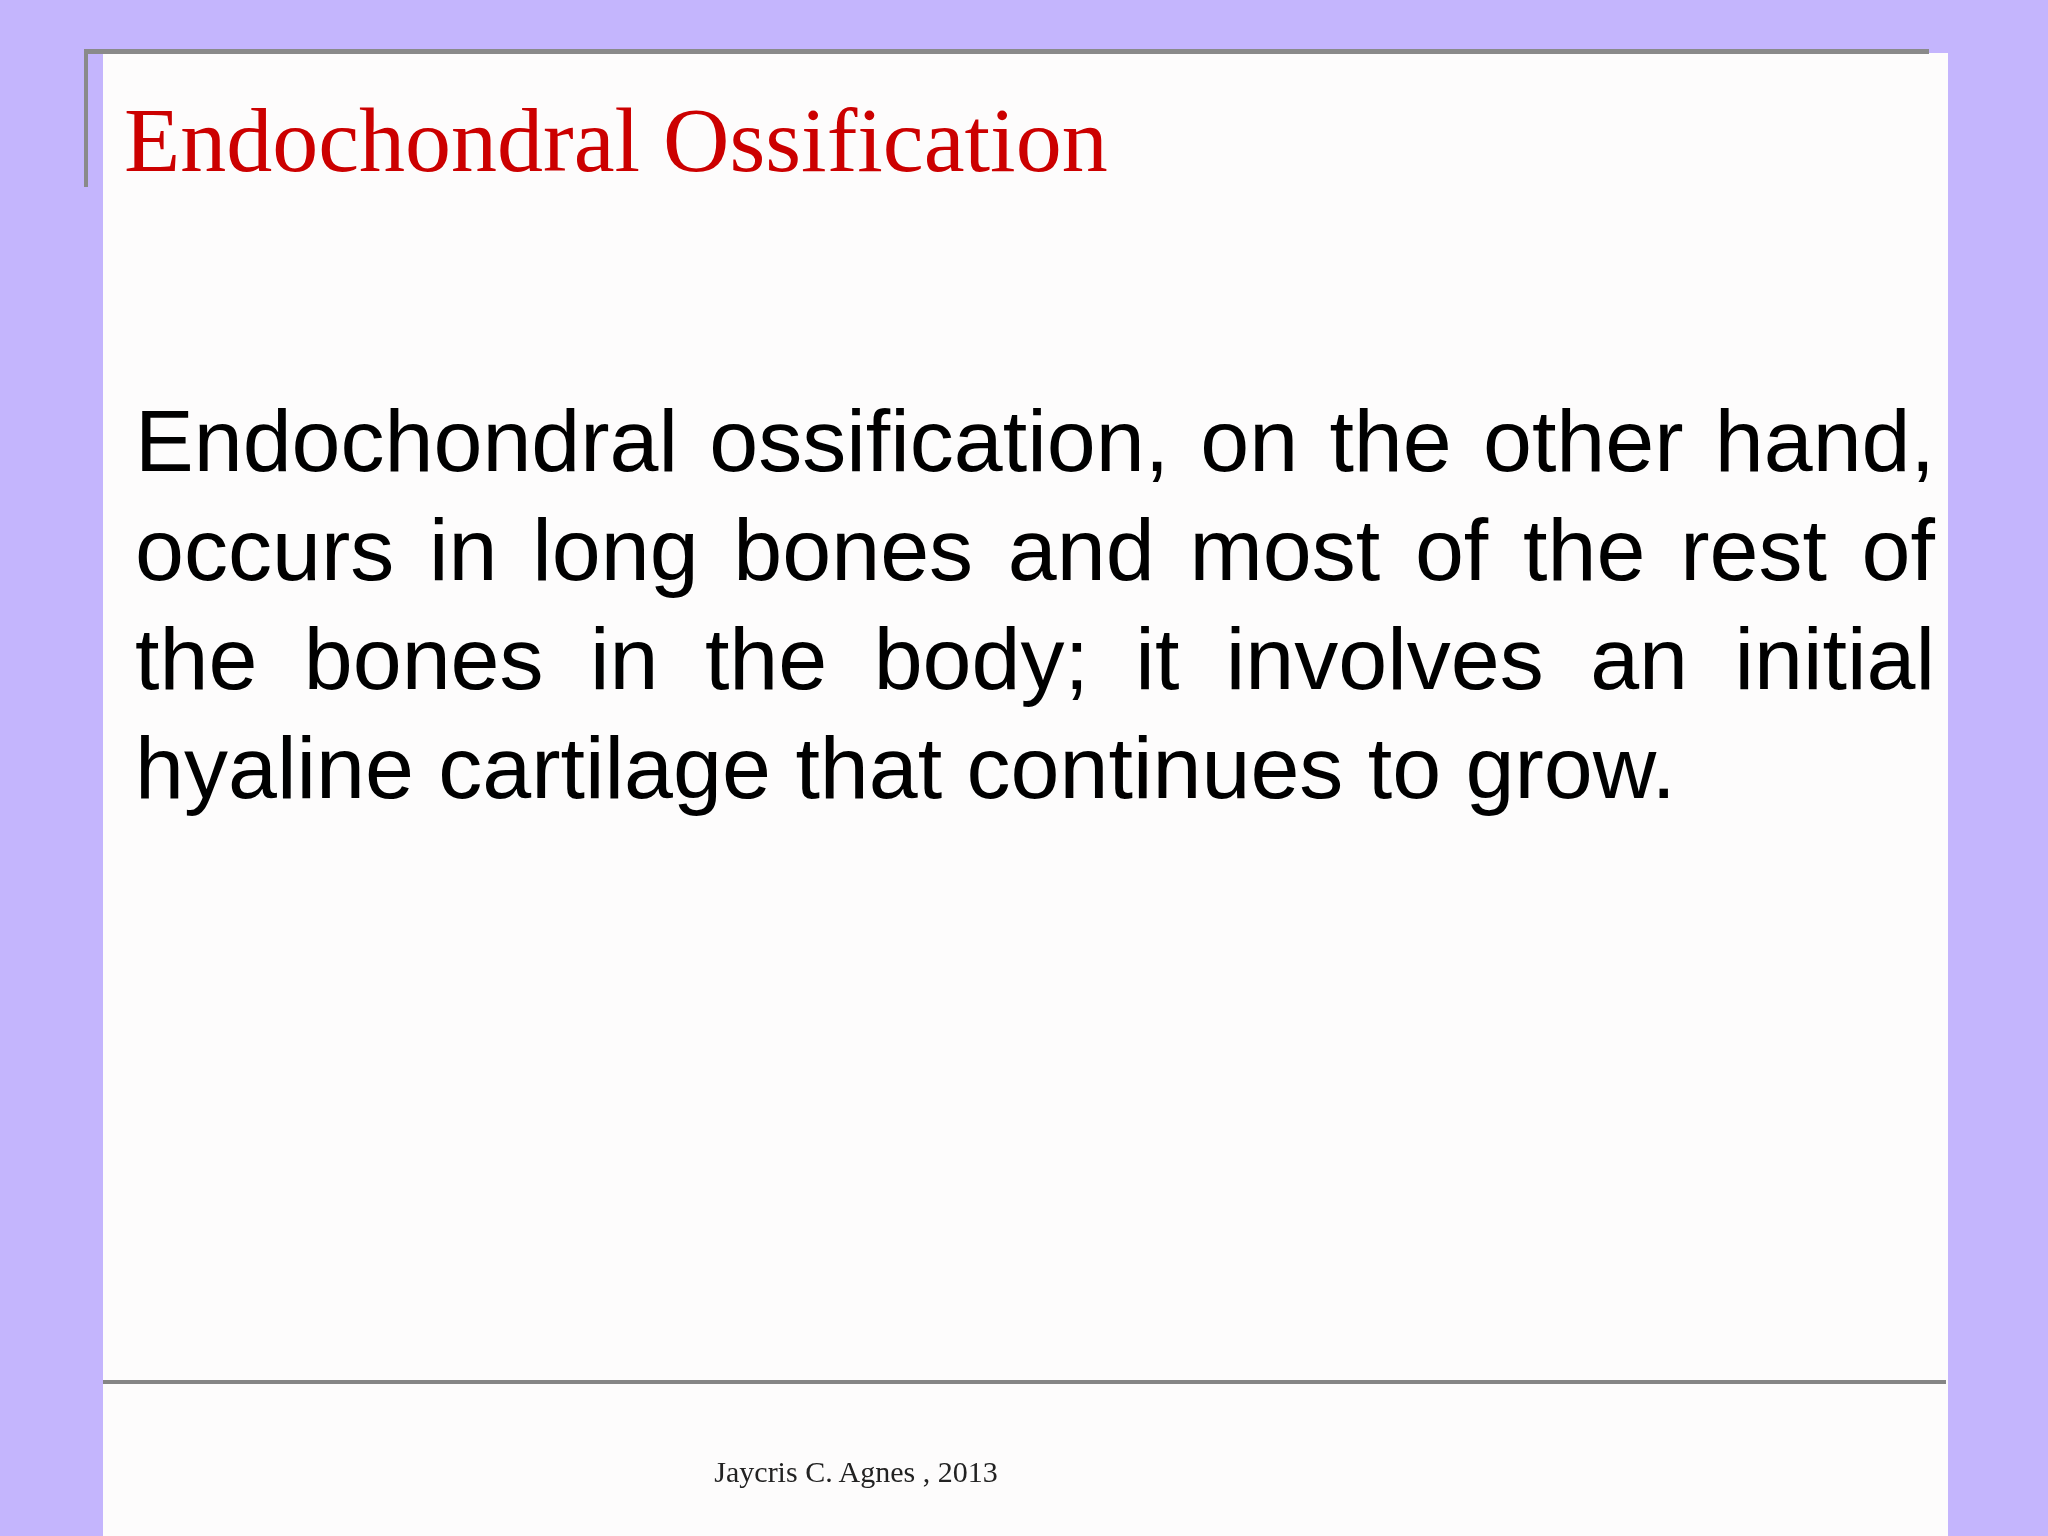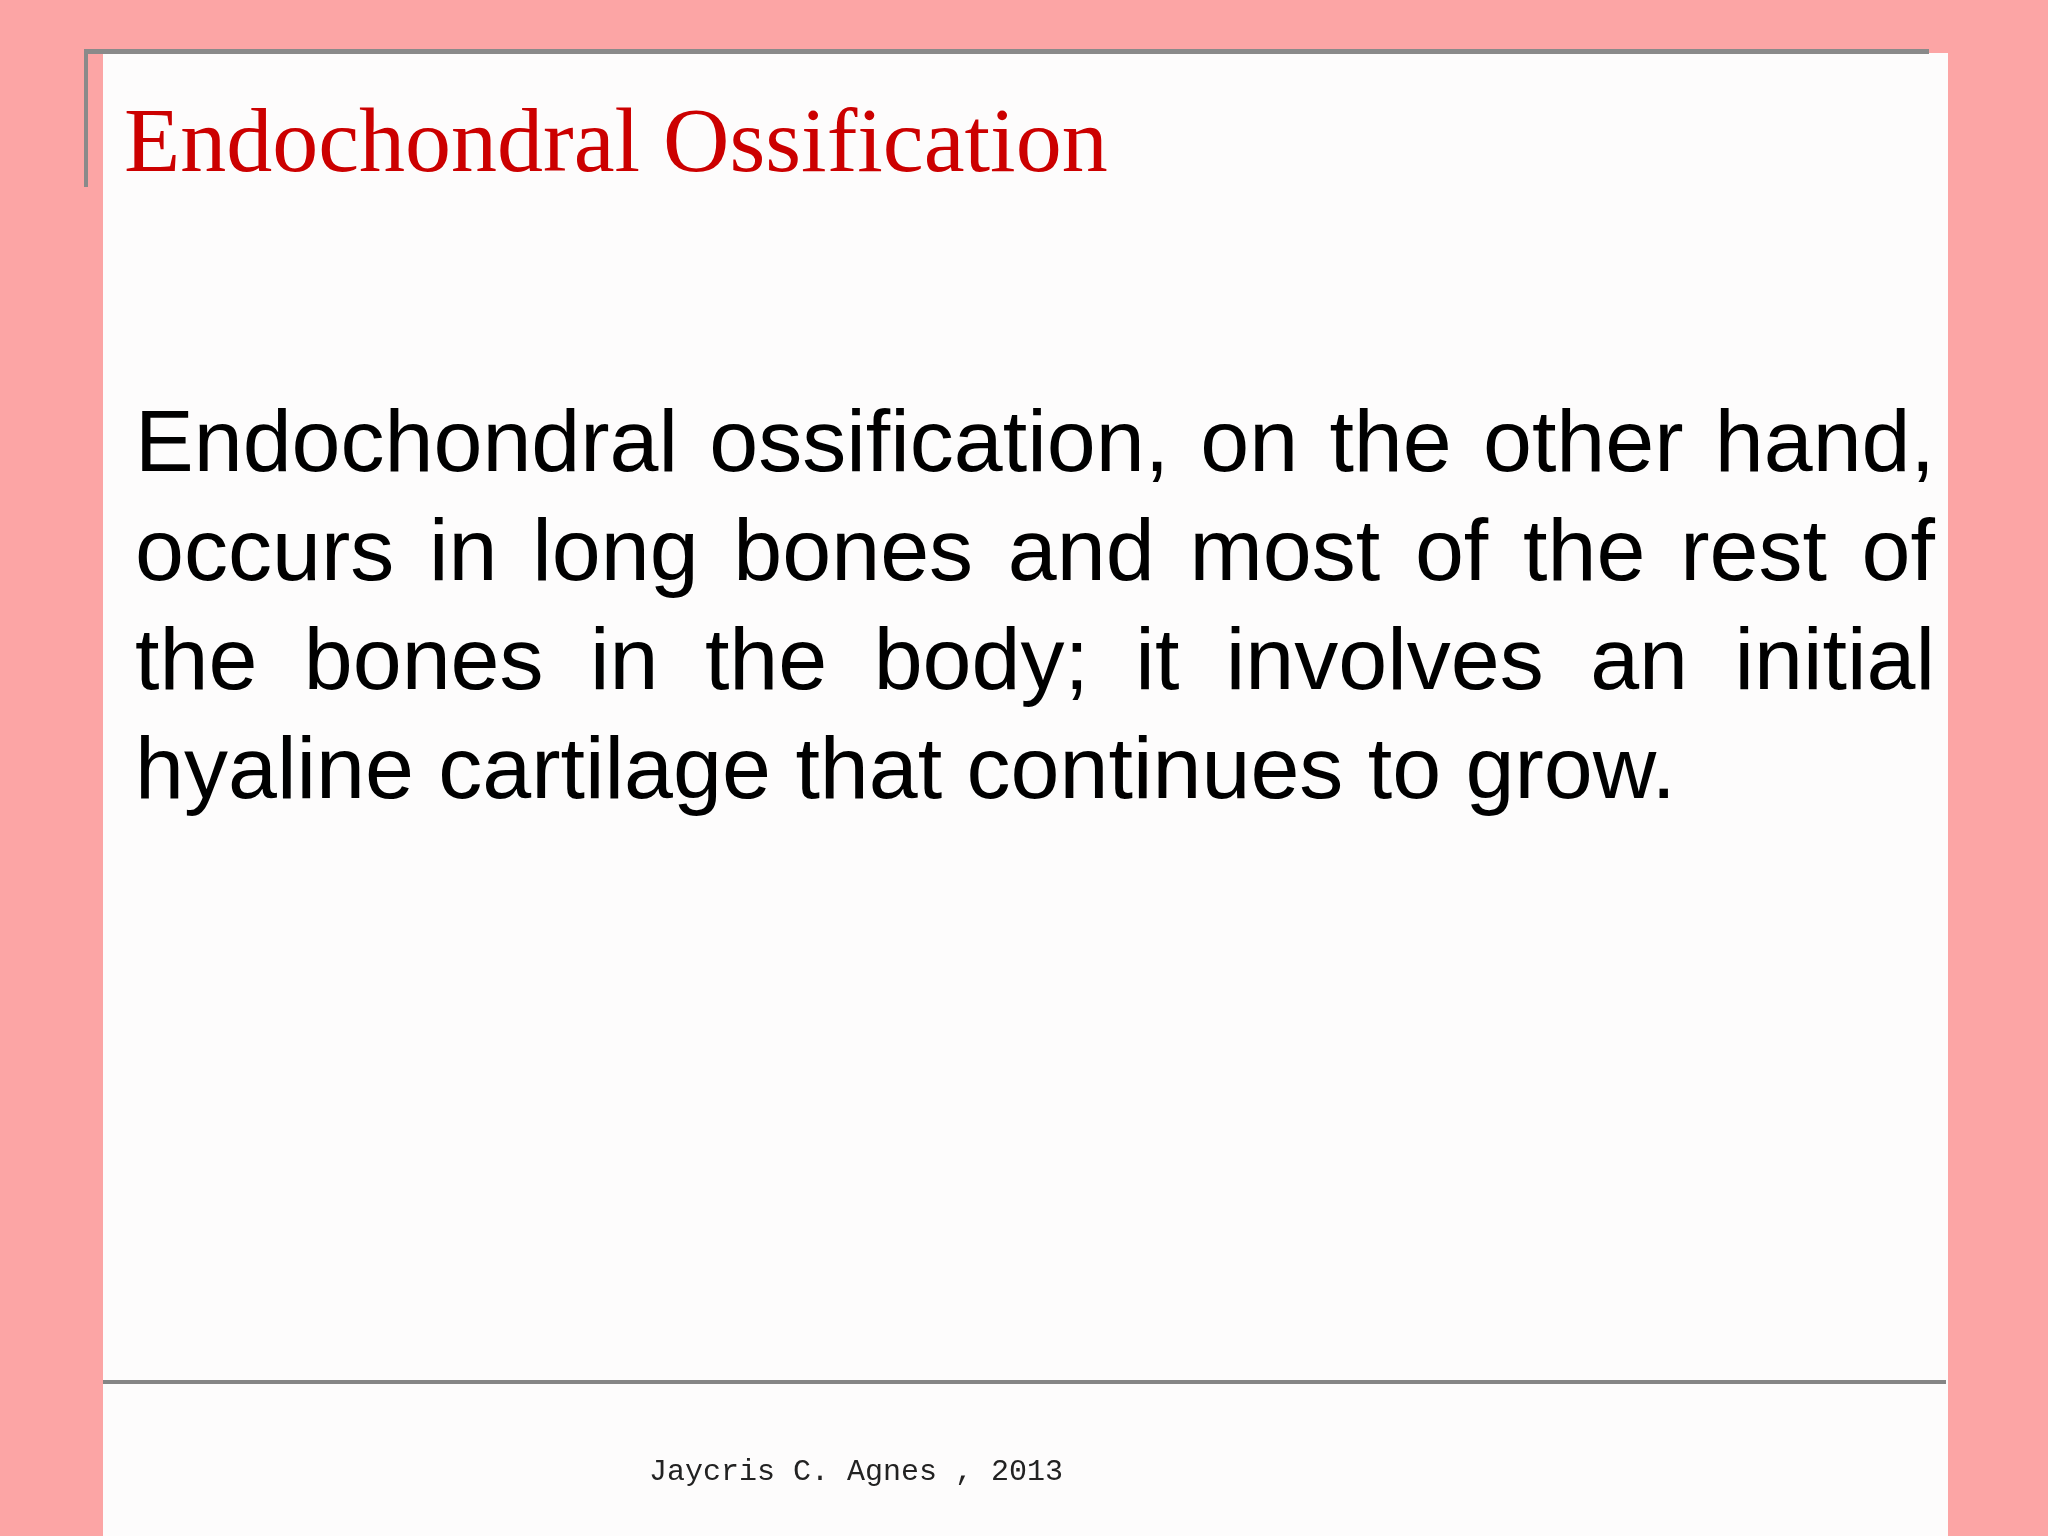--- a/index.html
+++ b/index.html
@@ -7,21 +7,21 @@
       padding: 0;
       width: 2048px;
       height: 1536px;
       background: #ffffff;
       overflow: hidden;
     }
     .slide {
       position: relative;
       width: 2048px;
       height: 1536px;
-      background: #fca5a5;
+      background: #c4b5fd;
     }
     .panel {
       position: absolute;
       left: 103px;
       top: 53px;
       width: 1845px;
       height: 1483px;
       background: #fdfcfc;
     }
     .top-rule {
@@ -72,21 +72,21 @@
       width: 1843px;
       height: 4px;
       background: #858585;
     }
     .footer {
       position: absolute;
       left: 0;
       top: 1452px;
       width: 1712px;
       text-align: center;
-      font-family: Liberation Mono, monospace;
+      font-family: Liberation Serif, serif;
       font-size: 30px;
       line-height: 40px;
       color: #222222;
       white-space: pre;
     }
   </style>
 </head>
 <body>
 
 <div class="slide">

